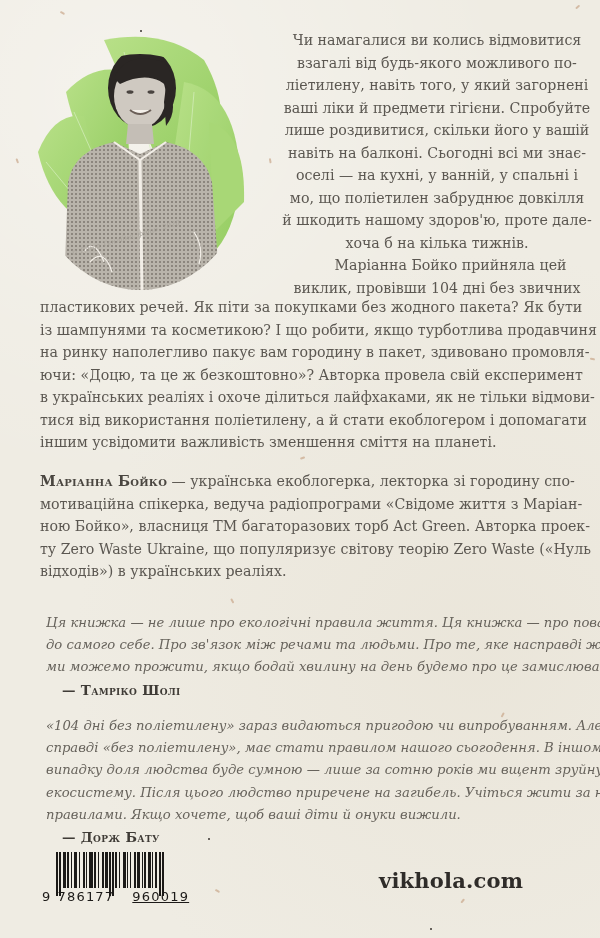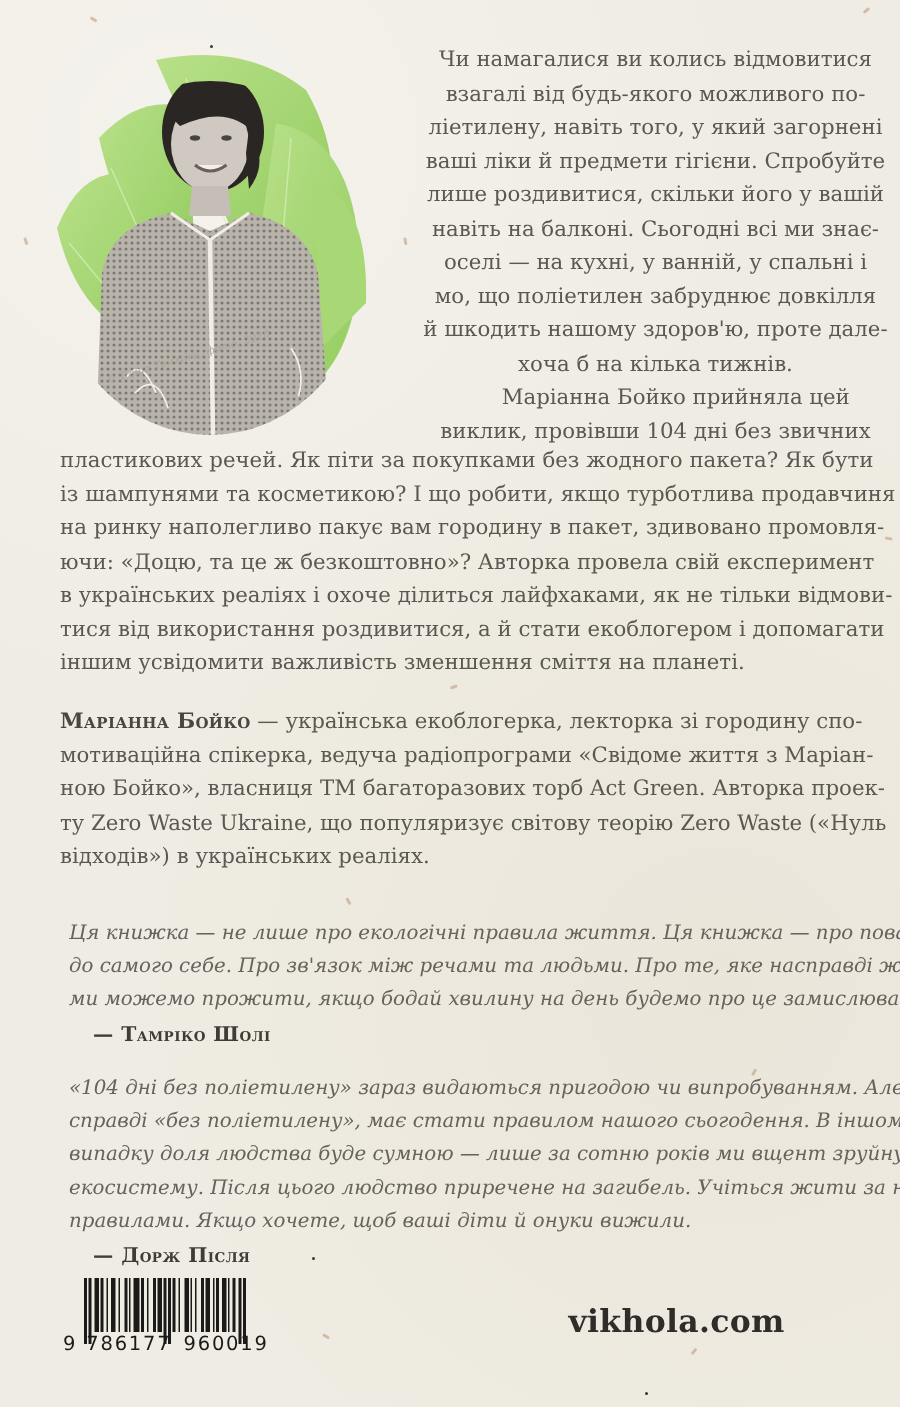--- a/index.html
+++ b/index.html
@@ -145,21 +145,21 @@
       position: absolute;
       left: 0;
       top: 37px;
       font-family: "DejaVu Sans", sans-serif;
       font-size: 13px;
       color: #1c1a18;
       letter-spacing: 1.2px;
       white-space: nowrap;
     }
     .barcode-digits .first { margin-right: 6px; }
-    .barcode-digits .gap { margin-left: 8px; }
+    .barcode-digits .gap { margin-left: 18px; text-decoration: underline; }
 
     .site {
       position: absolute;
       left: 379px;
       top: 868px;
       font-family: "DejaVu Serif", serif;
       font-weight: bold;
       font-size: 21px;
       color: #2f2c29;
       letter-spacing: 0.2px;
@@ -245,21 +245,21 @@
   <span class="line indent">Маріанна Бойко прийняла цей</span>
   <span class="line">виклик, провівши 104 дні без звичних</span>
 </div>
 
 <div class="full intro-cont">
   <span class="line">пластикових речей. Як піти за покупками без жодного пакета? Як бути</span>
   <span class="line">із шампунями та косметикою? І що робити, якщо турботлива продавчиня</span>
   <span class="line">на ринку наполегливо пакує вам городину в пакет, здивовано промовля-</span>
   <span class="line">ючи: «Доцю, та це ж безкоштовно»? Авторка провела свій експеримент</span>
   <span class="line">в українських реаліях і охоче ділиться лайфхаками, як не тільки відмови-</span>
-  <span class="line">тися від використання роздивитися, а й стати екоблогером і допомагати</span>
+  <span class="line">тися від використання поліетилену, а й стати екоблогером і допомагати</span>
   <span class="line">іншим усвідомити важливість зменшення сміття на планеті.</span>
 </div>
 
 <div class="full bio">
   <span class="line"><span class="author-sc">Маріанна Бойко</span><span> — українська екоблогерка, лекторка зі городину спо-</span></span>
   <span class="line">мотиваційна спікерка, ведуча радіопрограми «Свідоме життя з Маріан-</span>
   <span class="line">ною Бойко», власниця ТМ багаторазових торб Act Green. Авторка проек-</span>
   <span class="line">ту Zero Waste Ukraine, що популяризує світову теорію Zero Waste («Нуль</span>
   <span class="line">відходів») в українських реаліях.</span>
 </div>
@@ -270,21 +270,21 @@
   <span class="line">ми можемо прожити, якщо бодай хвилину на день будемо про це замислюватися.</span>
   <span class="attrib">— Тамріко Шолі</span>
 </div>
 
 <div class="quote quote2">
   <span class="line">«104 дні без поліетилену» зараз видаються пригодою чи випробуванням. Але на-</span>
   <span class="line">справді «без поліетилену», має стати правилом нашого сьогодення. В іншому</span>
   <span class="line">випадку доля людства буде сумною — лише за сотню років ми вщент зруйнуємо</span>
   <span class="line">екосистему. Після цього людство приречене на загибель. Учіться жити за новими</span>
   <span class="line">правилами. Якщо хочете, щоб ваші діти й онуки вижили.</span>
-  <span class="attrib">— Дорж Після</span>
+  <span class="attrib">— Дорж Бату</span>
 </div>
 
 <div class="barcode">
   <div class="barcode-bars">
     <span class="g" style="width:1.5px"></span>
       <span class="s" style="width:1.5px"></span>
       <span class="g" style="width:1.5px"></span>
     <span class="s" style="width:2px"></span>
       <span style="width:3px"></span>
       <span class="s" style="width:1px"></span>

